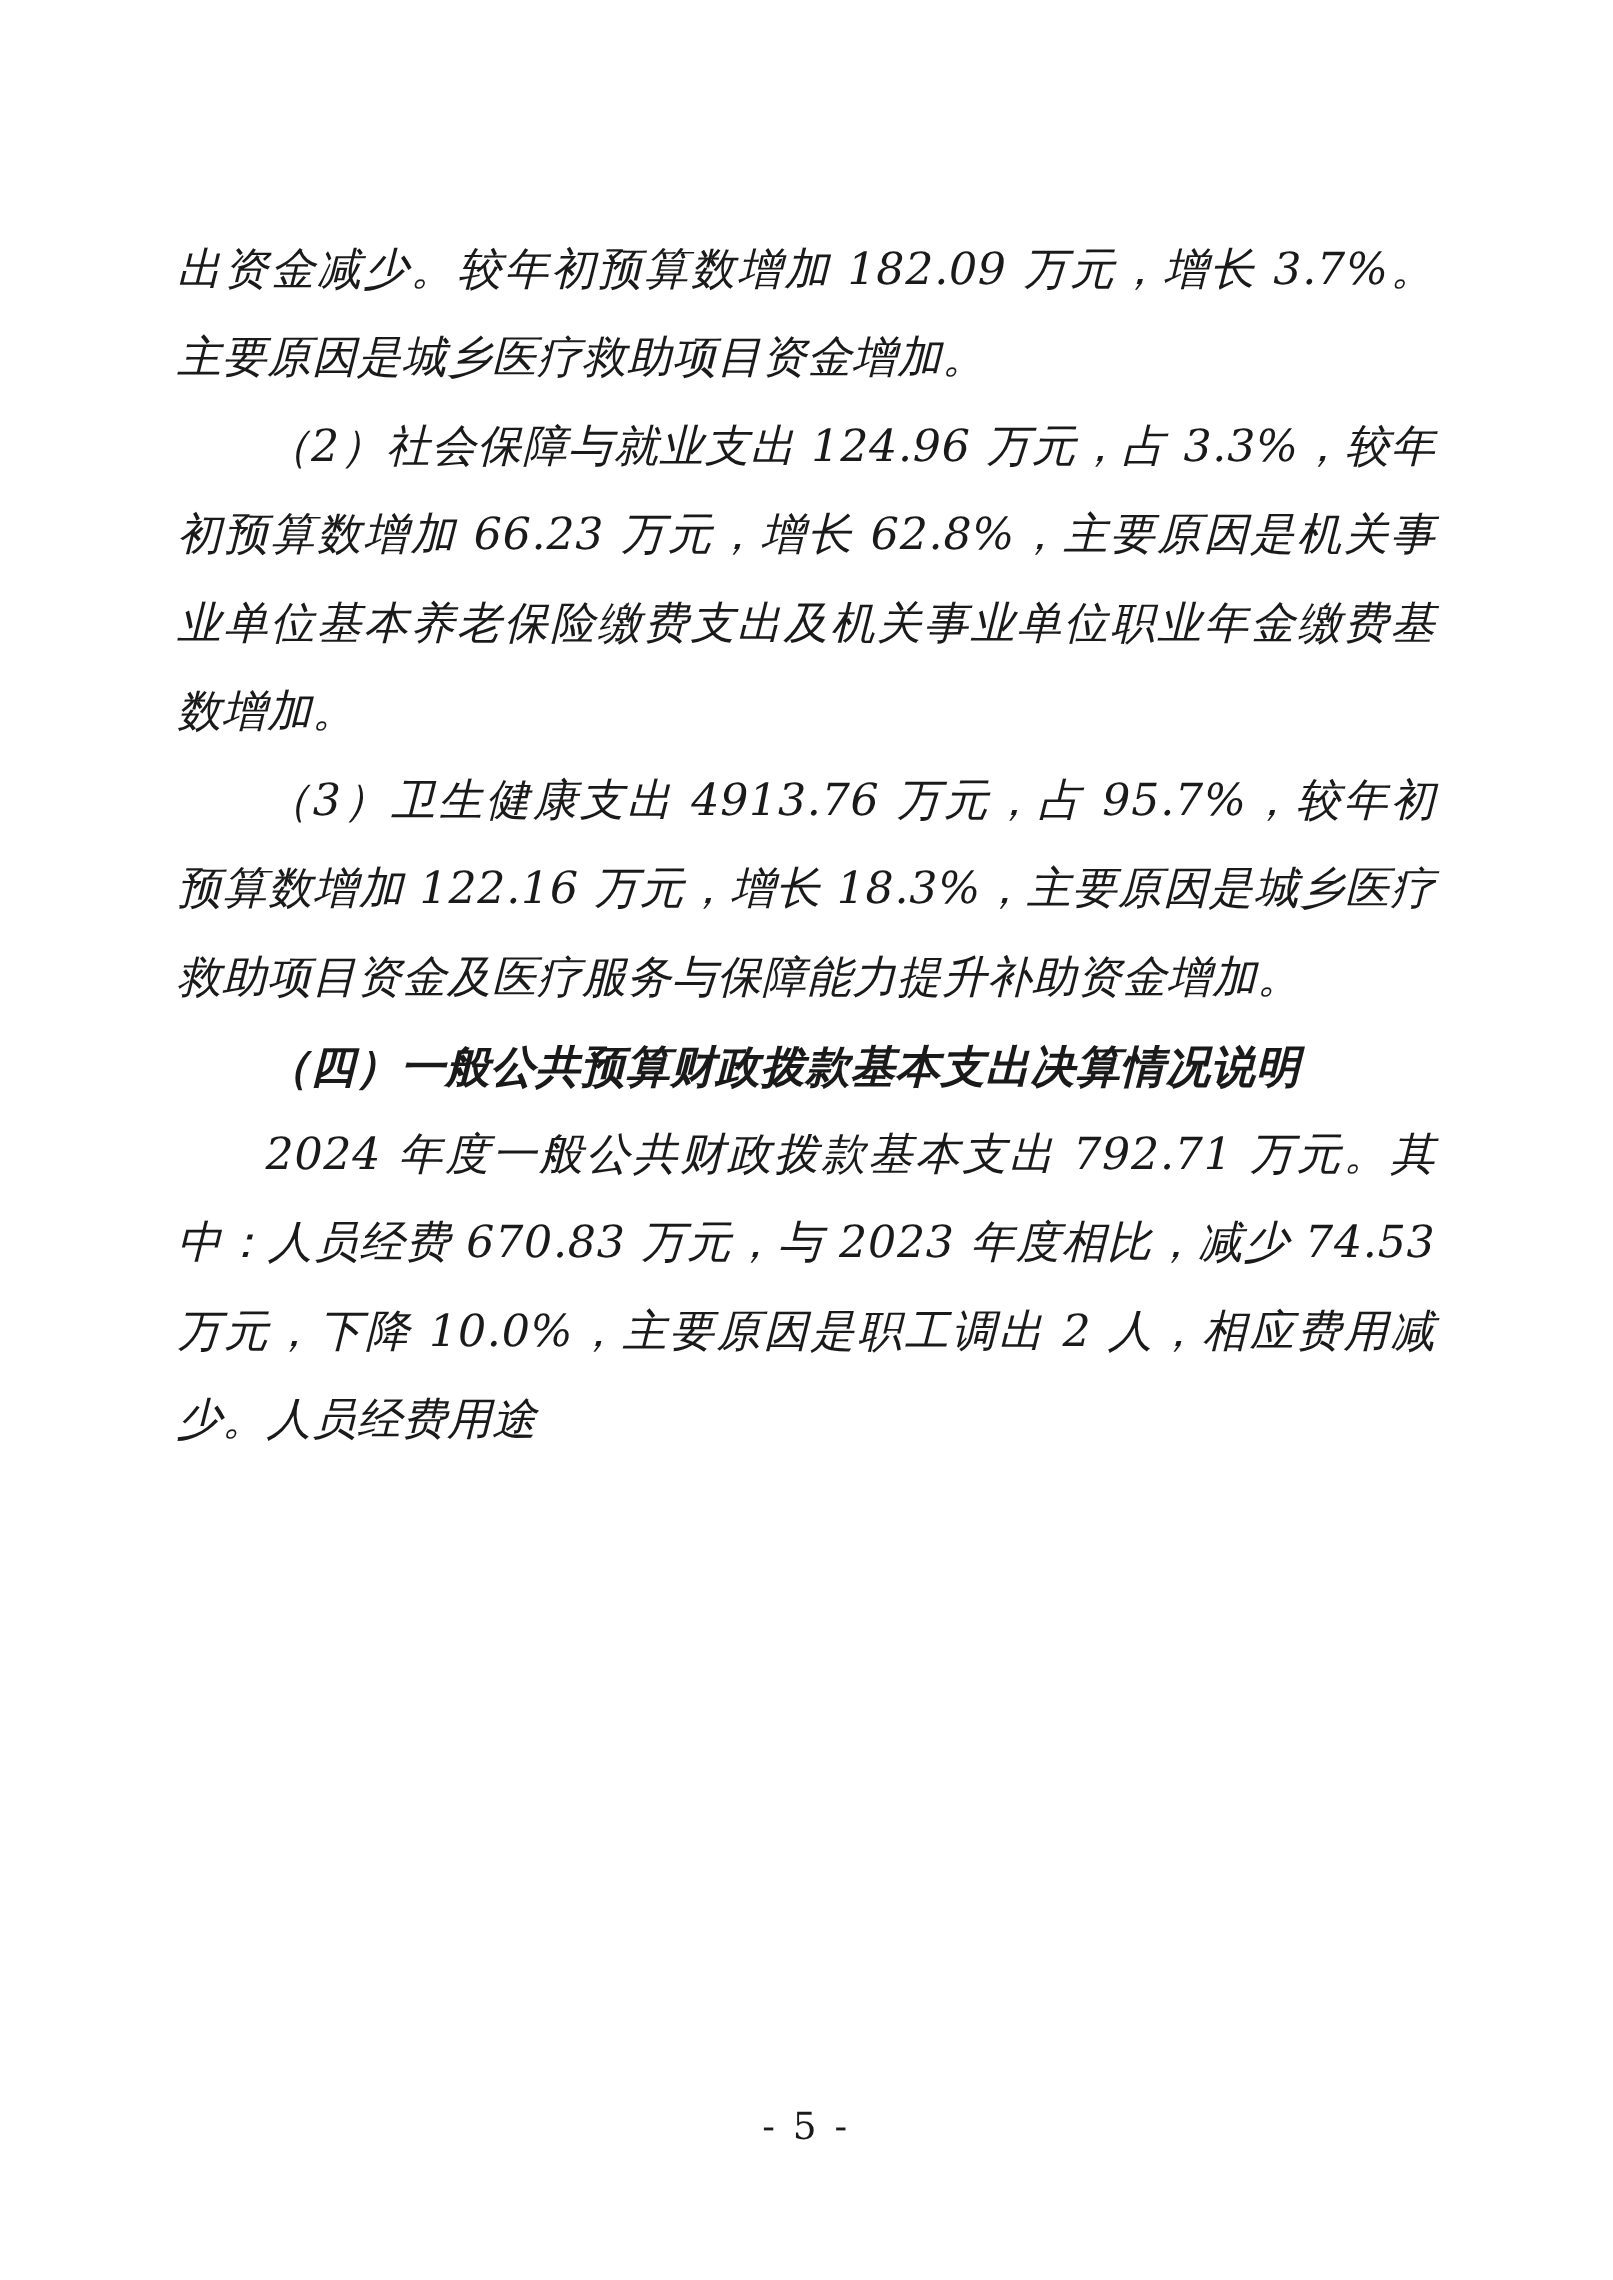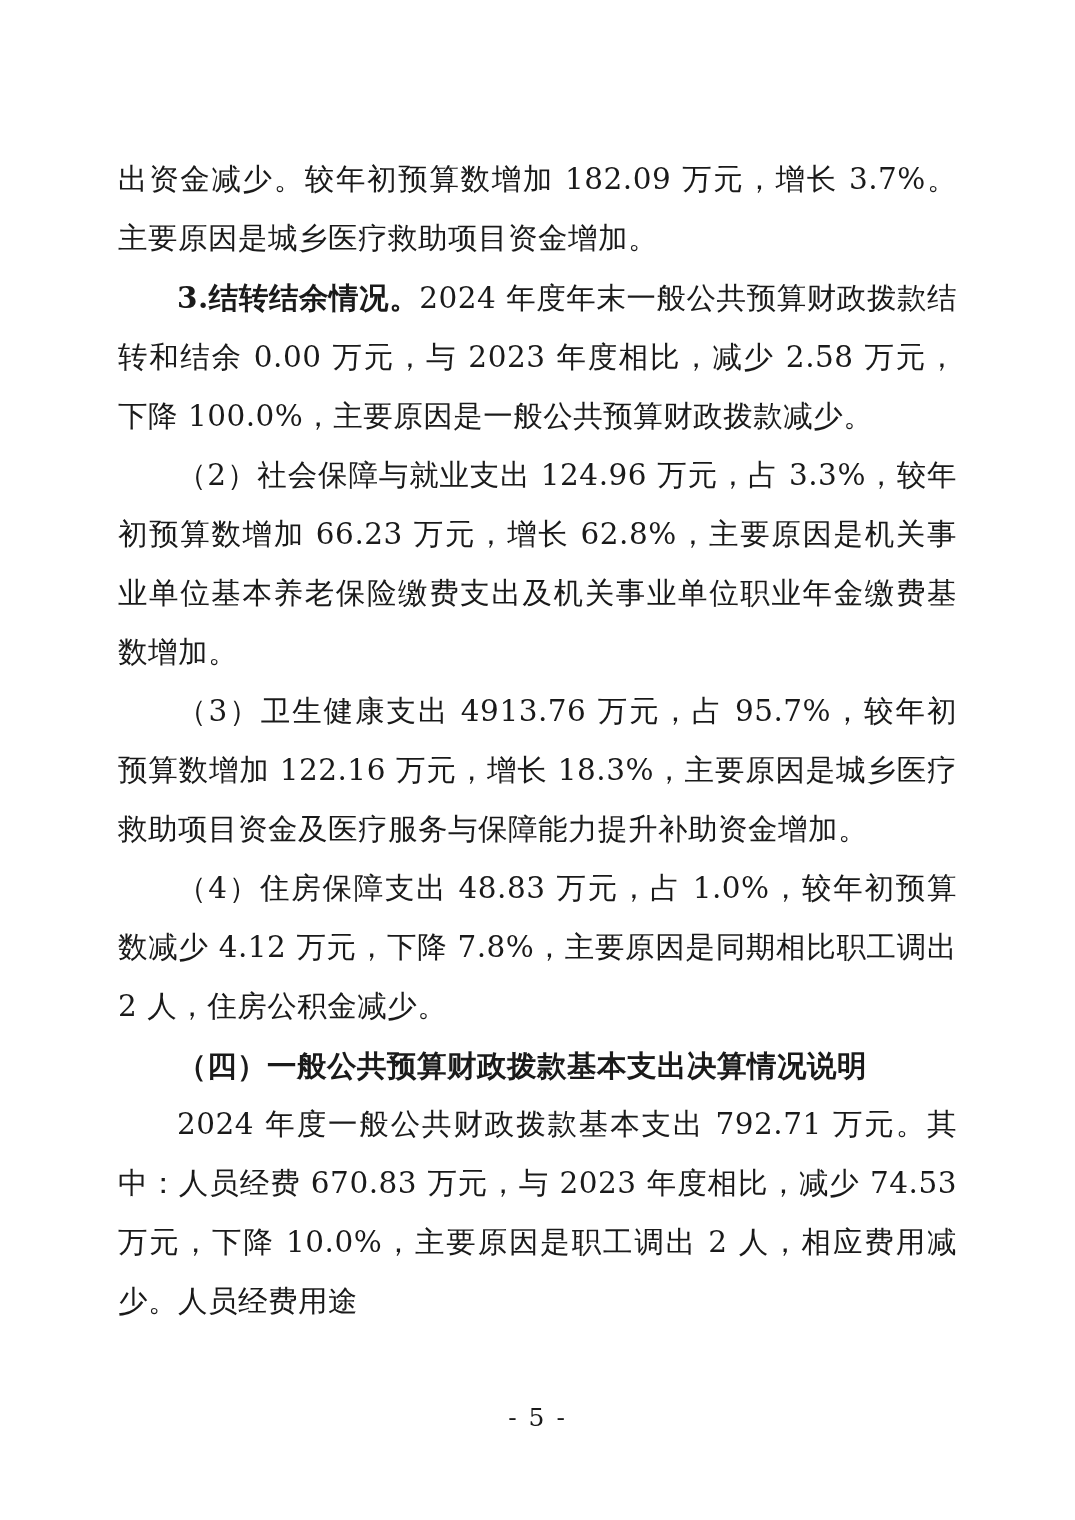--- a/index.html
+++ b/index.html
@@ -16,20 +16,21 @@
     overflow: hidden;
   }
   .page {
     position: absolute;
     left: 0;
     top: 0;
     width: 1075px;
     height: 1520px;
     box-sizing: border-box;
     padding: 150px 118px 4px 118px;
+    font-style: italic;
   }
   .doc-body {
     font-size: 29.5px;
     line-height: 59px;
     letter-spacing: 0.5px;
     text-align: justify;
     text-justify: inter-ideograph;
   }
   .para {
     margin: 0;
@@ -58,29 +59,27 @@
   }
 </style>
 </head>
 <body>
 
 <div class="page">
   <div class="doc-body">
 
     <p class="para">出资金减少。较年初预算数增加 182.09 万元，增长 3.7%。主要原因是城乡医疗救助项目资金增加。</p>
 
-    <p class="para indent2"><span class="heading-sub">3.结转结余情况。</span><span>2024 年度年末一般公共预算财政拨款结转和结余 0.00 万元，与 2023 年度相比，减少 2.58 万元，下降 100.0%，主要原因是一般公共预算财政拨款减少。</span></p>
 
 
 
     <p class="para indent2">（2）社会保障与就业支出 124.96 万元，占 3.3%，较年初预算数增加 66.23 万元，增长 62.8%，主要原因是机关事业单位基本养老保险缴费支出及机关事业单位职业年金缴费基数增加。</p>
 
     <p class="para indent2">（3）卫生健康支出 4913.76 万元，占 95.7%，较年初预算数增加 122.16 万元，增长 18.3%，主要原因是城乡医疗救助项目资金及医疗服务与保障能力提升补助资金增加。</p>
 
-    <p class="para indent2">（4）住房保障支出 48.83 万元，占 1.0%，较年初预算数减少 4.12 万元，下降 7.8%，主要原因是同期相比职工调出 2 人，住房公积金减少。</p>
 
     <p class="para indent2 bold">（四）一般公共预算财政拨款基本支出决算情况说明</p>
 
     <p class="para indent2">2024 年度一般公共财政拨款基本支出 792.71 万元。其中：人员经费 670.83 万元，与 2023 年度相比，减少 74.53 万元，下降 10.0%，主要原因是职工调出 2 人，相应费用减少。人员经费用途</p>
 
   </div>
 </div>
 
 <div class="footer">- 5 -</div>
 

